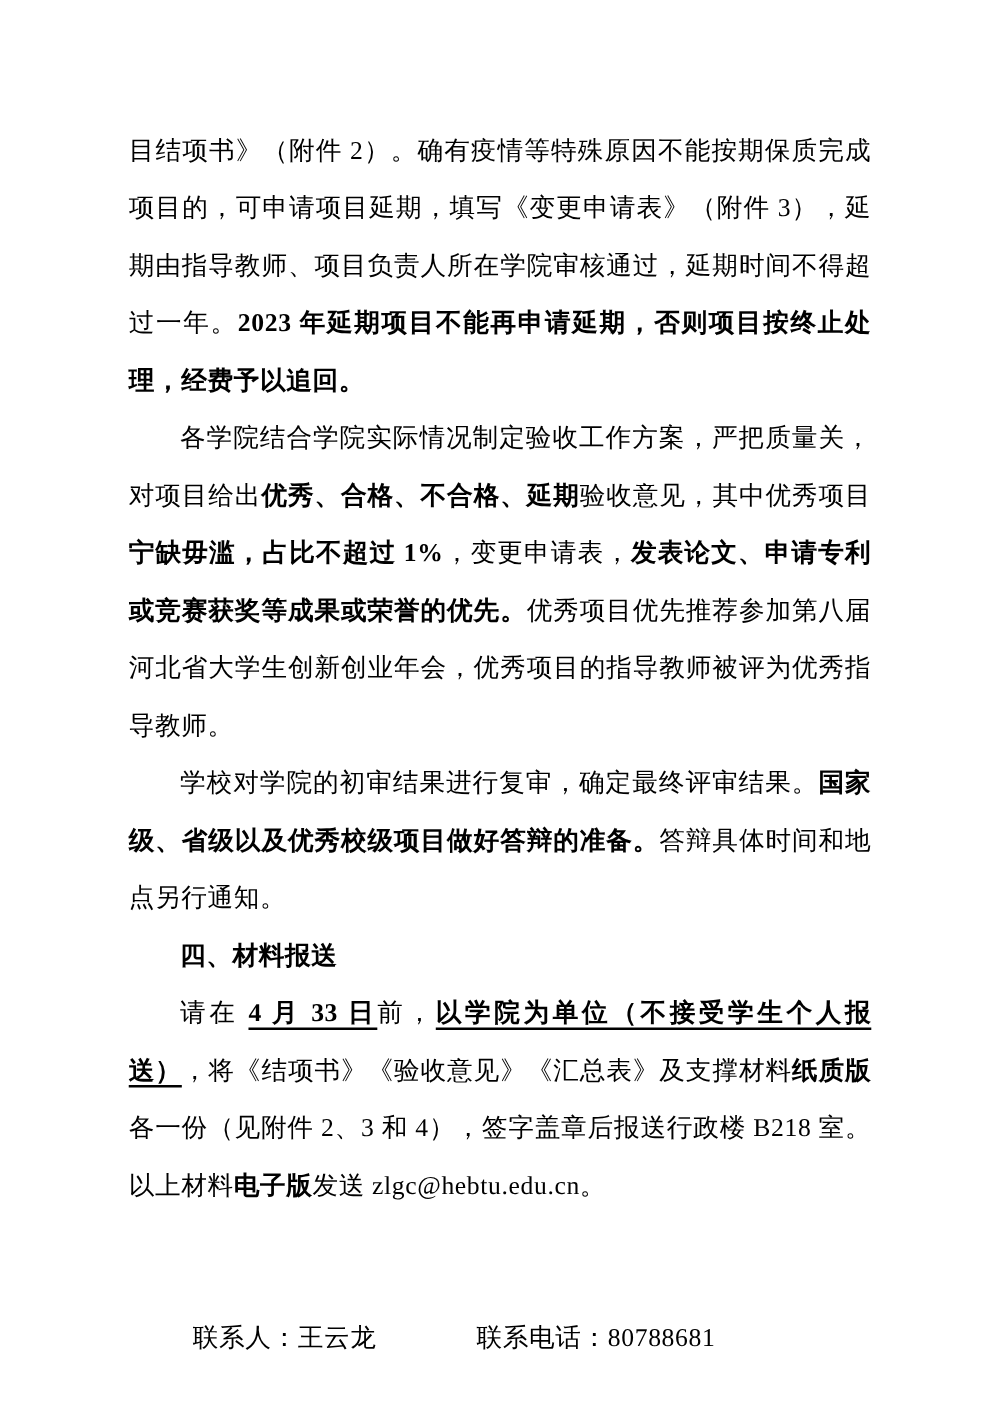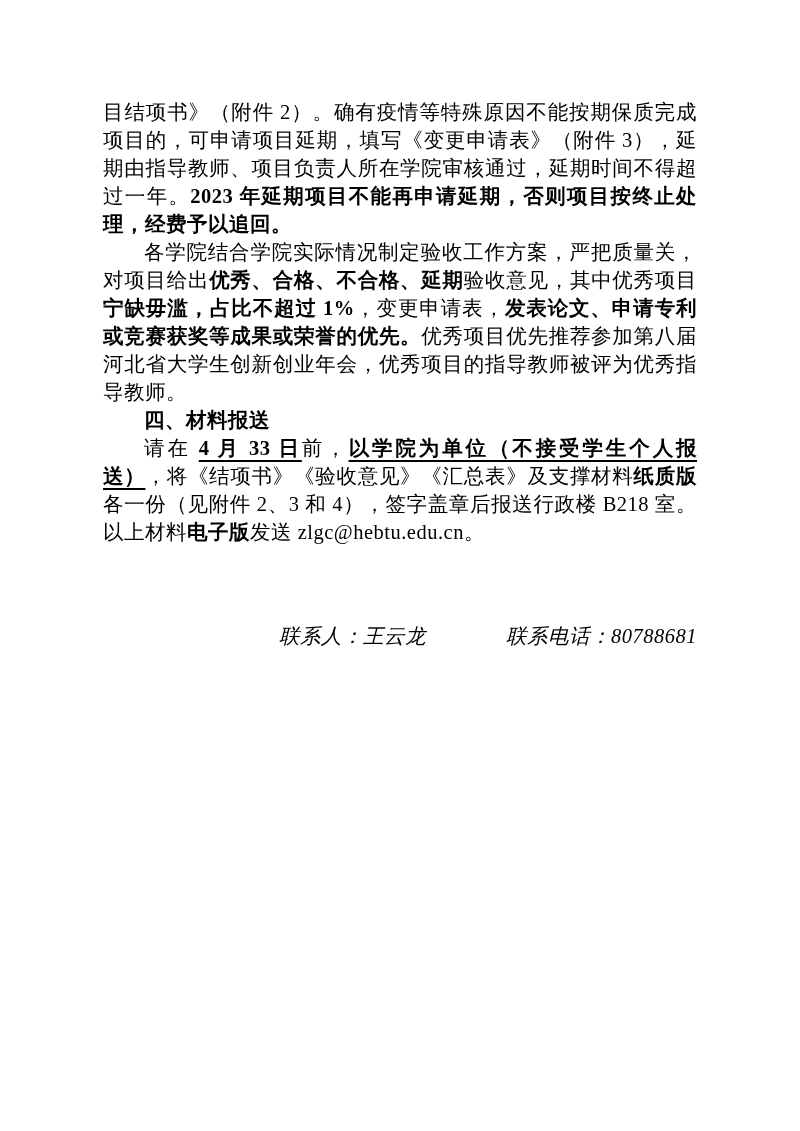--- a/index.html
+++ b/index.html
@@ -15,21 +15,21 @@
     color: #000000;
     font-family: "Liberation Serif", "DejaVu Serif", serif;
     overflow: hidden;
   }
   .content {
     position: absolute;
     left: 103px;
     top: 98px;
     width: 594px;
     font-size: 20.5px;
-    line-height: 28px;
+    line-height: 46px;
     text-align: justify;
     text-justify: inter-character;
     word-break: break-all;
     letter-spacing: 0.5px;
   }
   .para {
     margin: 0;
     padding: 0;
     text-indent: 2em;
   }
@@ -39,22 +39,21 @@
   .bold {
     font-weight: bold;
   }
   .underline {
     text-decoration: underline;
     text-underline-offset: 5px;
   }
   .contact {
     margin-top: 76px;
     text-indent: 2.5em;
-    text-align: right;
-    font-style: italic;
+    text-align: left;
   }
   .gap-left {
     padding-left: 80px;
   }
 </style>
 </head>
 <body>
 
 <div class="page">
   <div class="content">
@@ -62,20 +61,23 @@
     <p class="para no-indent">
       <span>目结项书》（附件 2）。确有疫情等特殊原因不能按期保质完成项目的，可申请项目延期，填写《变更申请表》（附件 3），延期由指导教师、项目负责人所在学院审核通过，延期时间不得超过一年。</span><span class="bold">2023 年延期项目不能再申请延期，否则项目按终止处理，经费予以追回。</span>
     </p>
 
 
     <p class="para">
       <span>各学院结合学院实际情况制定验收工作方案，严把质量关，对项目给出</span><span class="bold">优秀、合格、不合格、延期</span><span>验收意见，其中优秀项目</span><span class="bold">宁缺毋滥，占比不超过 1%</span><span>，变更申请表，</span><span class="bold">发表论文、申请专利或竞赛获奖等成果或荣誉的优先。</span><span>优秀项目优先推荐参加第八届河北省大学生创新创业年会，优秀项目的指导教师被评为优秀指导教师。</span>
     </p>
 
 
+    <p class="para">
+      <span>学校对学院的初审结果进行复审，确定最终评审结果。</span><span class="bold">国家级、省级以及优秀校级项目做好答辩的准备。</span><span>答辩具体时间和地点另行通知。</span>
+    </p>
 
     <p class="para bold">
       <span>四、材料报送</span>
     </p>
 
     <p class="para">
       <span>请在 </span><span class="bold underline">4 月 33 日</span><span>前，</span><span class="bold underline">以学院为单位（不接受学生个人报送）</span><span>，将《结项书》《验收意见》《汇总表》及支撑材料</span><span class="bold">纸质版</span><span>各一份（见附件 2、3 和 4），签字盖章后报送行政楼 B218 室。以上材料</span><span class="bold">电子版</span><span>发送 zlgc@hebtu.edu.cn。</span>
     </p>
 
     <p class="para contact">

